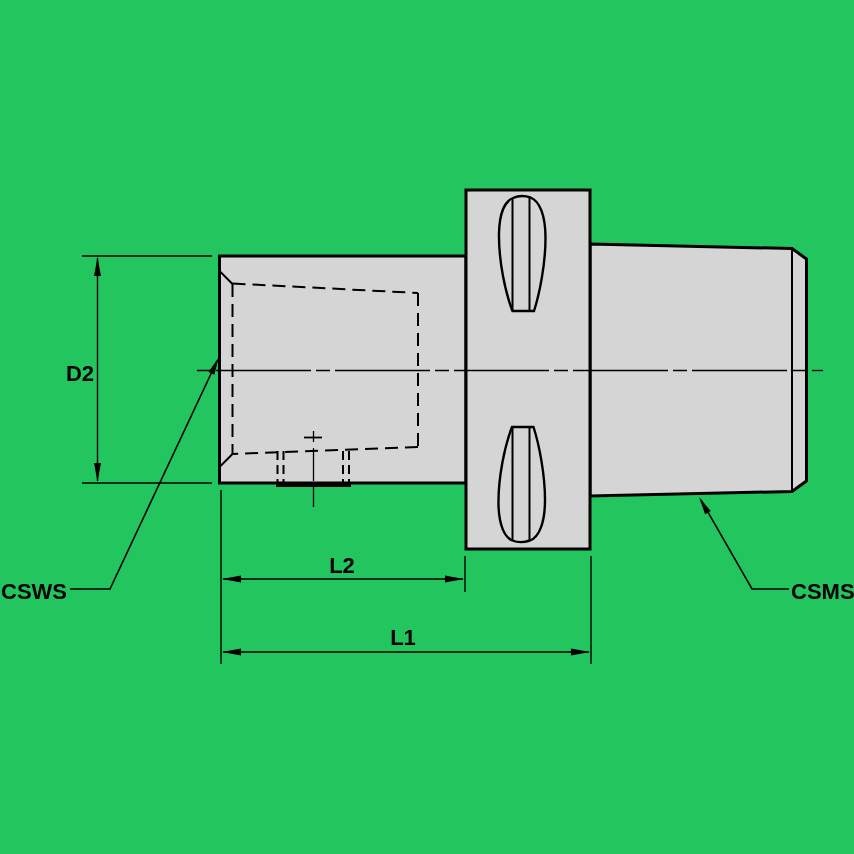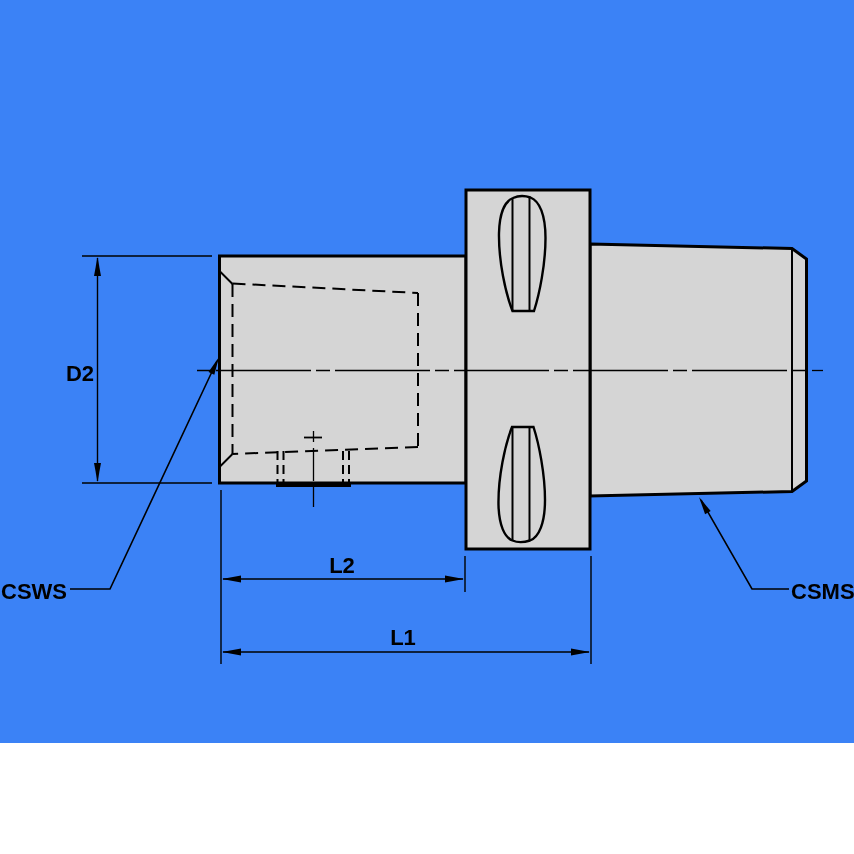--- a/index.html
+++ b/index.html
@@ -6,22 +6,22 @@
     margin: 0;
     padding: 0;
     background: #ffffff;
     width: 854px;
     height: 854px;
     overflow: hidden;
   }
   .drawing-wrap {
     position: relative;
     width: 854px;
-    height: 743px;
-    background: #3b82f6;
+    height: 854px;
+    background: #22c55e;
   }
   svg text {
     font-family: "Liberation Sans", "DejaVu Sans", sans-serif;
     font-weight: 700;
     font-size: 22px;
     fill: #000000;
   }
   .outline { stroke: #000; stroke-width: 3; stroke-linejoin: miter; }
   .edge2   { stroke: #000; stroke-width: 2; fill: none; }
   .hidden-line { stroke: #000; stroke-width: 2; fill: none; stroke-dasharray: 13 7; }

